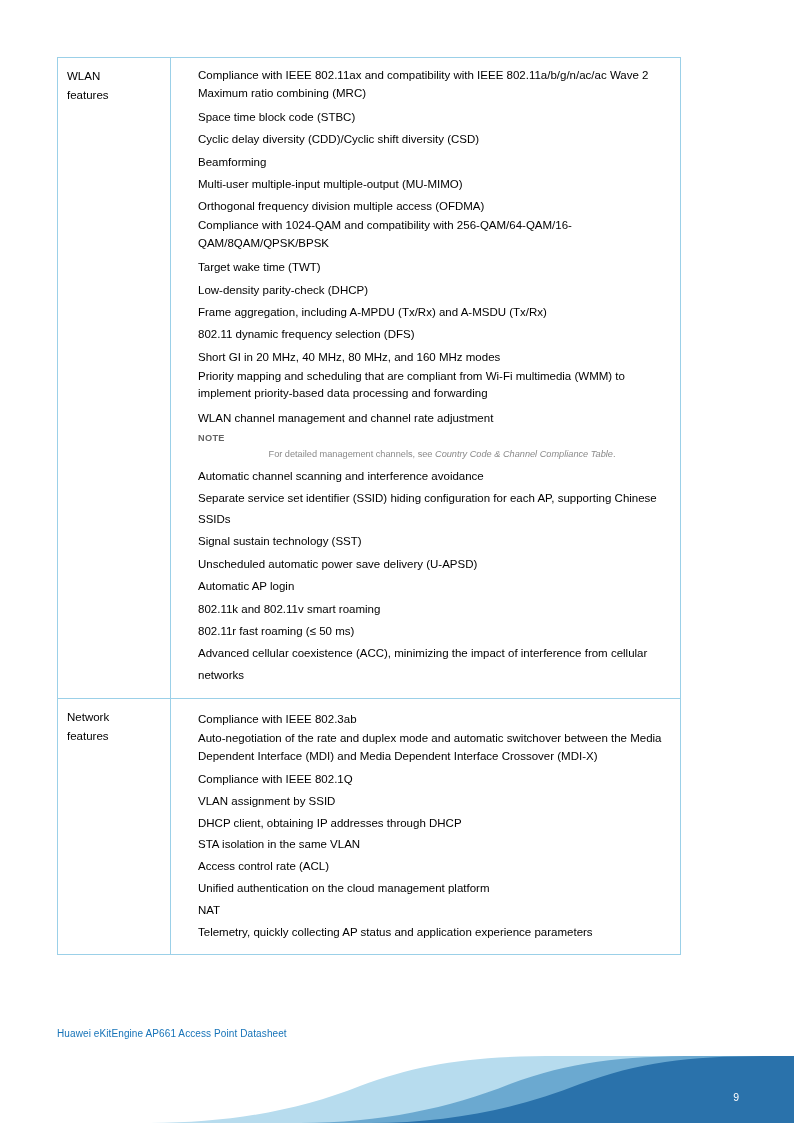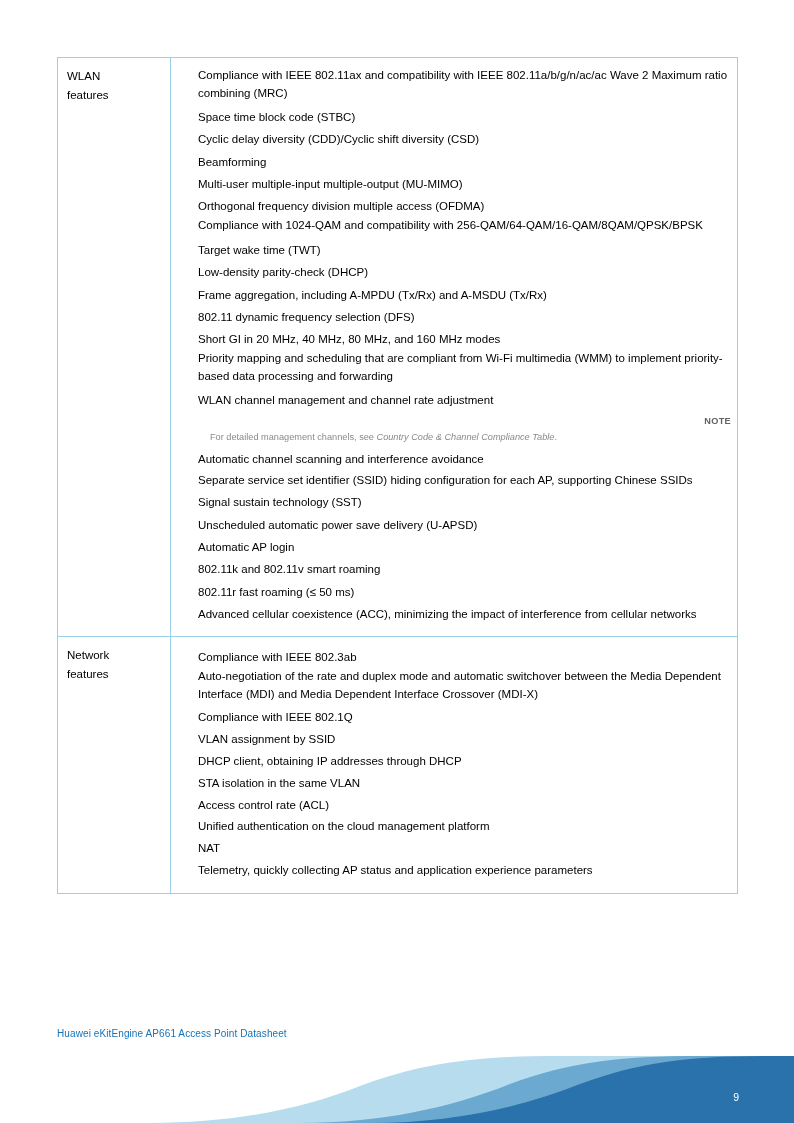--- a/index.html
+++ b/index.html
@@ -19,21 +19,21 @@
   .page {
     position: absolute;
     inset: 0;
   }
 
   
   .spec-table {
     position: absolute;
     left: 57px;
     top: 57px;
-    width: 681px;
+    width: 624px;
     border-collapse: collapse;
     table-layout: fixed;
   }
   .spec-table td {
     border: 1px solid #9bd0e8;
     vertical-align: top;
     padding: 9px 8px 11px 8px;
   }
   .spec-table td.cat {
     width: 99px;
@@ -75,27 +75,27 @@
   
   .note-block {
     margin: 2px 0 3px 0;
   }
   .note-title {
     font-size: 9.2px;
     font-weight: bold;
     letter-spacing: 0.3px;
     color: #636363;
     line-height: 15px;
-    text-align: right;
   }
   .note-body {
     font-size: 9.2px;
     color: #8a8a8a;
     line-height: 16px;
     padding-left: 12px;
+    text-align: center;
   }
   .note-body .ital {
     font-style: italic;
   }
 
   
   .footer-text {
     position: absolute;
     left: 57px;
     top: 1028px;

